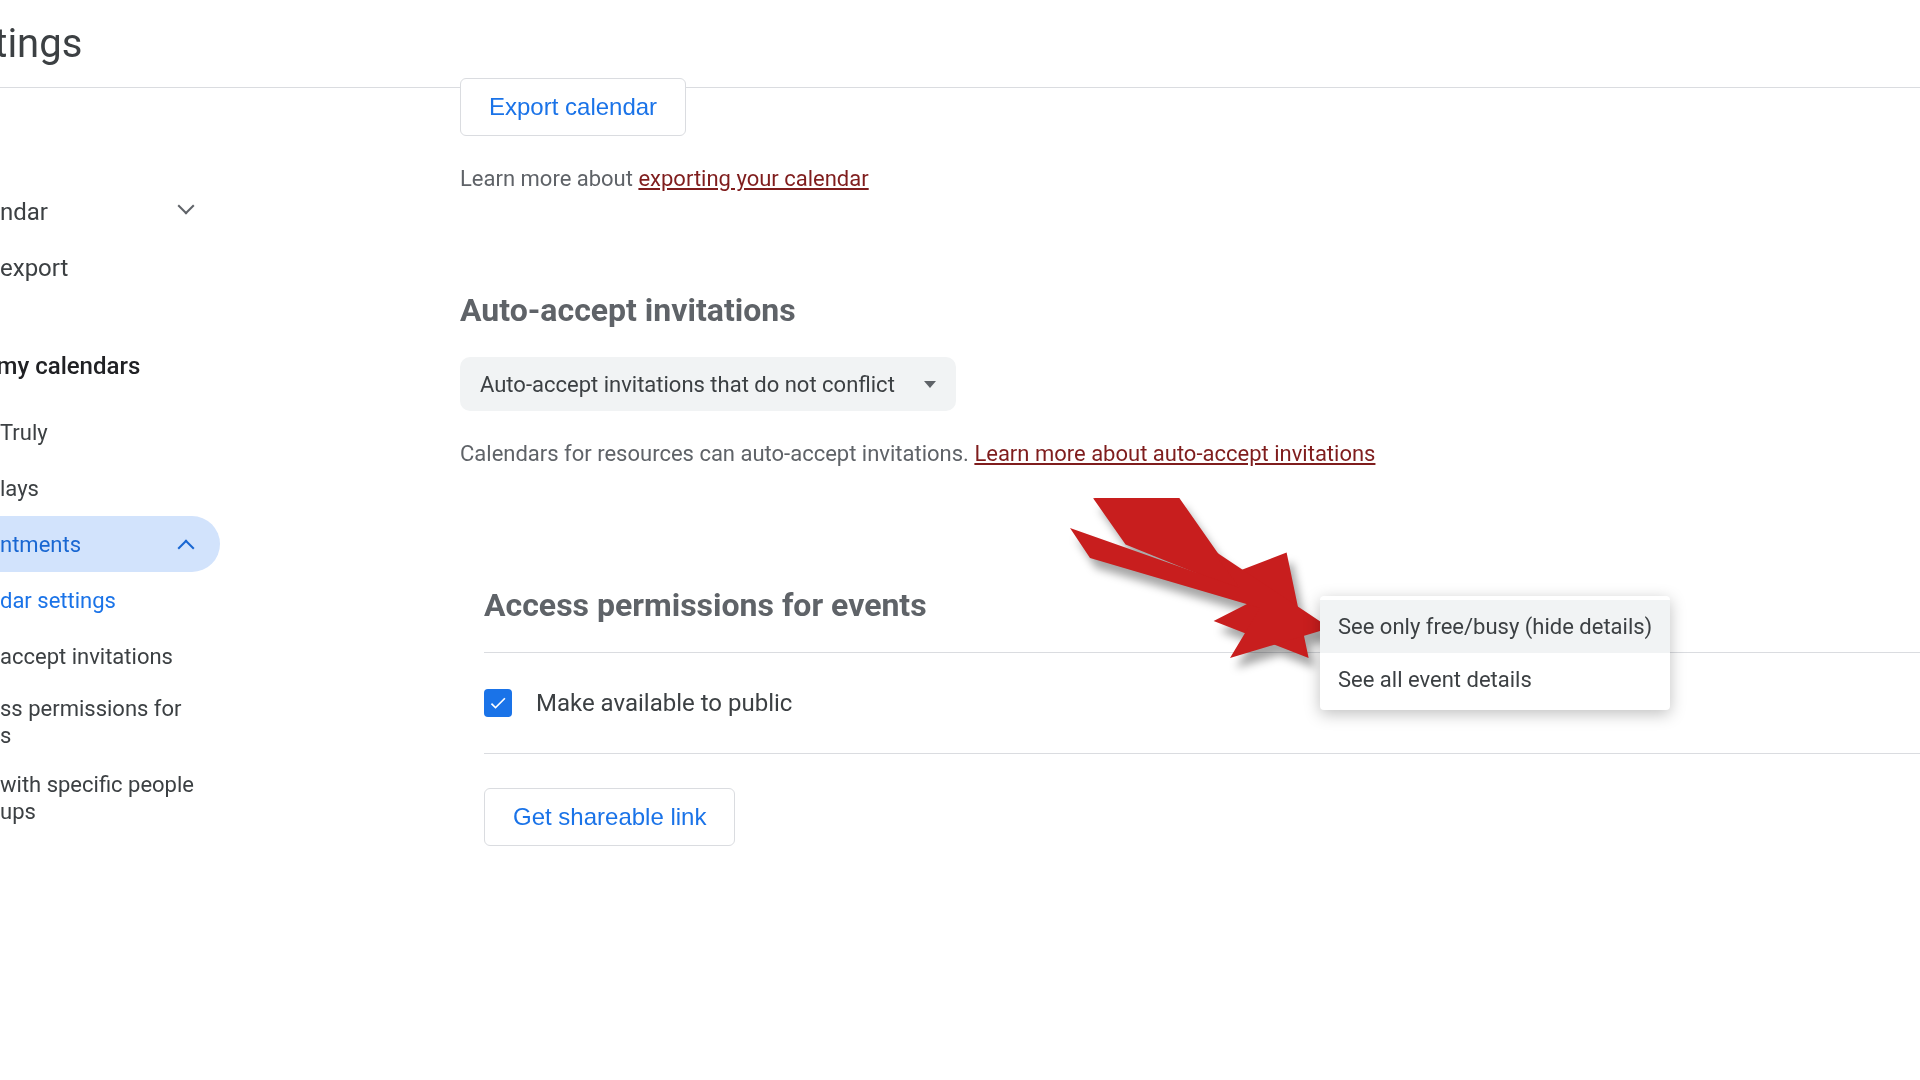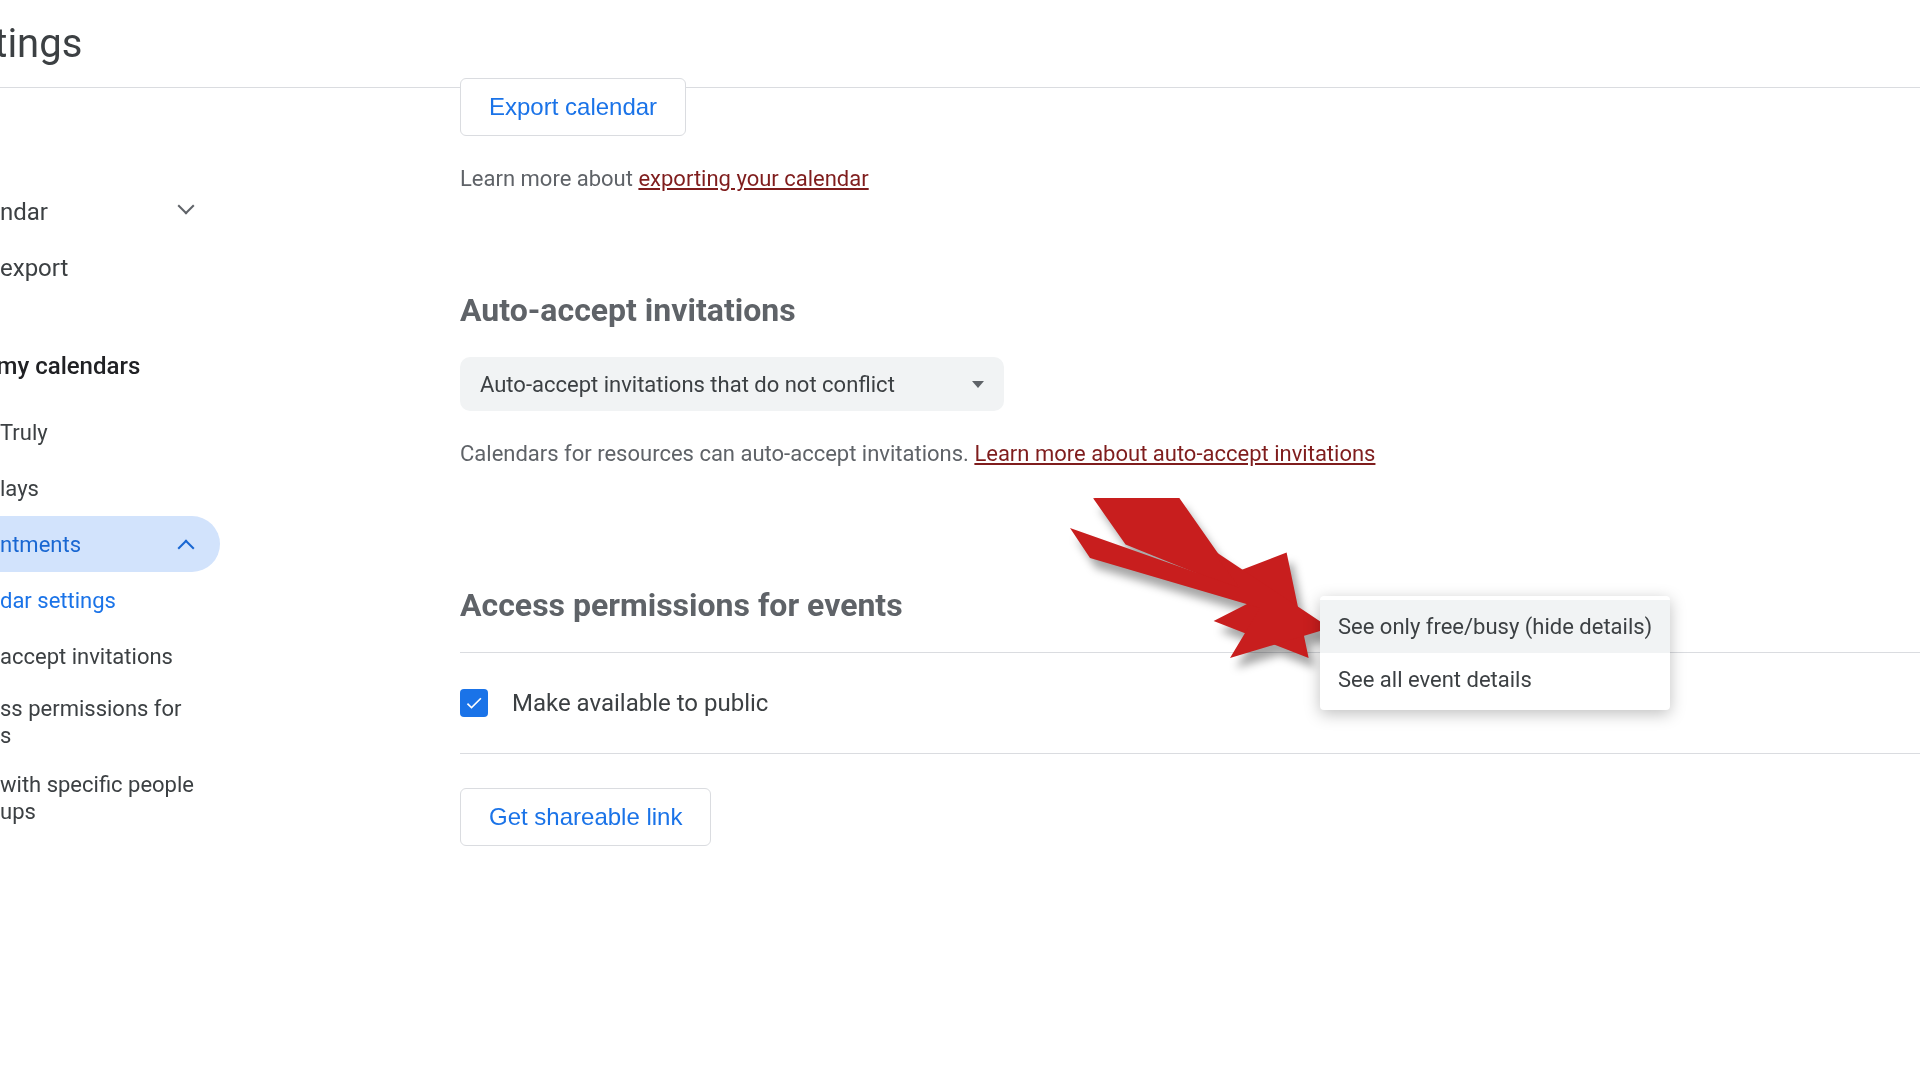--- a/index.html
+++ b/index.html
@@ -16,21 +16,21 @@
   .chev { width: 16px; height: 16px; }
   .chev.down::before { content: ""; display: block; width: 10px; height: 10px; border-right: 2px solid #5f6368; border-bottom: 2px solid #5f6368; transform: rotate(45deg); margin-top: -4px; }
   .chev.up::before { content: ""; display: block; width: 10px; height: 10px; border-right: 2px solid #1967d2; border-bottom: 2px solid #1967d2; transform: rotate(-135deg); margin-top: 6px; }
   .main { flex: 1; padding-left: 240px; padding-top: 0; position: relative; }
   .btn { display: inline-flex; align-items: center; justify-content: center; border: 1px solid #dadce0; border-radius: 6px; background: #fff; color: #1a73e8; font-size: 24px; font-weight: 400; padding: 14px 28px; cursor: pointer; }
   .export-btn { margin-top: -10px; }
   .helper { font-size: 22px; color: #5f6368; margin-top: 30px; }
   .helper a { color: #7f1d1d; text-decoration: underline; text-align: center; }
   .section { margin-top: 100px; }
   .section h2 { font-size: 32px; font-weight: 700; color: #5f6368; margin-bottom: 28px; }
-  .select { width: 544px; height: 54px; background: #f1f3f4; border-radius: 10px; display: flex; align-items: center; justify-content: space-between; padding: 0 20px; font-size: 22px; color: #3c4043; cursor: pointer; }
+  .select { width: 496px; height: 54px; background: #f1f3f4; border-radius: 10px; display: flex; align-items: center; justify-content: space-between; padding: 0 20px; font-size: 22px; color: #3c4043; cursor: pointer; }
   .select .tri { width: 0; height: 0; border-left: 6px solid transparent; border-right: 6px solid transparent; border-top: 7px solid #5f6368; }
   .divider { border-top: 1px solid #dadce0; margin-top: 28px; }
   .checkbox-row { display: flex; gap: 24px; margin-top: 36px; padding-bottom: 36px; border-bottom: 1px solid #dadce0; }
   .checkbox { width: 28px; height: 28px; background: #1a73e8; border-radius: 4px; display: flex; align-items: center; justify-content: center; cursor: pointer; }
   .checkbox svg { width: 20px; height: 20px; }
   .checkbox-row span { font-size: 24px; color: #3c4043; }
   .dropdown-menu { position: absolute; top: 508px; left: 1100px; background: #fff; box-shadow: 0 4px 16px rgba(0,0,0,0.25); border-radius: 4px; min-width: 310px; padding: 4px 0; }
   .dropdown-menu .item { padding: 14px 18px; font-size: 22px; color: #3c4043; cursor: pointer; }
   .dropdown-menu .item.hover { background: #f1f3f4; }
   .arrow { position: absolute; top: 410px; left: 840px; pointer-events: none; filter: drop-shadow(6px 10px 4px rgba(0,0,0,0.35)); }
@@ -88,21 +88,21 @@
       <h2>Auto-accept invitations</h2>
       <div class="select">
         <span>Auto-accept invitations that do not conflict</span>
         <span class="tri"></span>
       </div>
       <div class="helper">
         <span>Calendars for resources can auto-accept invitations. </span><a href="#">Learn more about auto-accept invitations</a>
       </div>
     </div>
 
-    <div class="section" style="margin-top:120px;">
+    <div class="section" style="margin-top:120px;margin-left:24px;">
       <h2>Access permissions for events</h2>
       <div class="divider"></div>
       <div class="checkbox-row">
         <div class="checkbox">
           <svg viewBox="0 0 24 24">
               <path fill="#fff" d="M9 16.17 4.83 12l-1.42 1.41L9 19 21 7l-1.41-1.41z"></path>
             </svg>
         </div>
         <span>Make available to public</span>
       </div>

